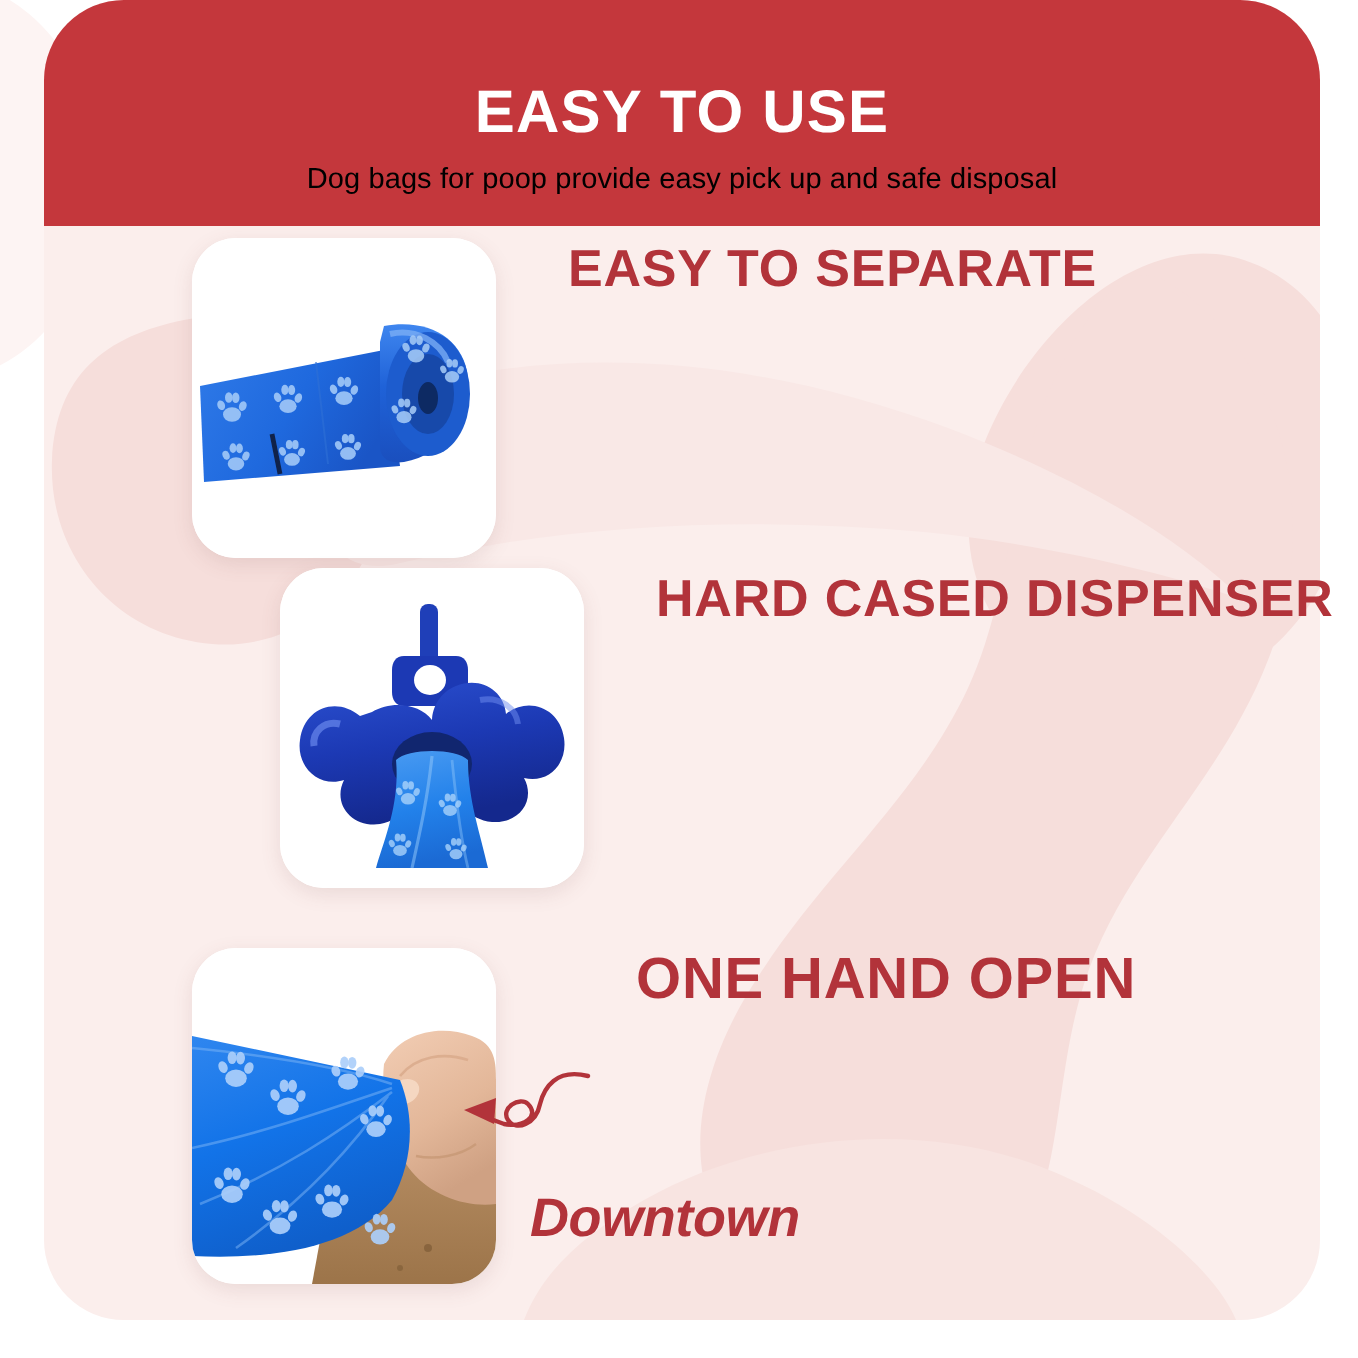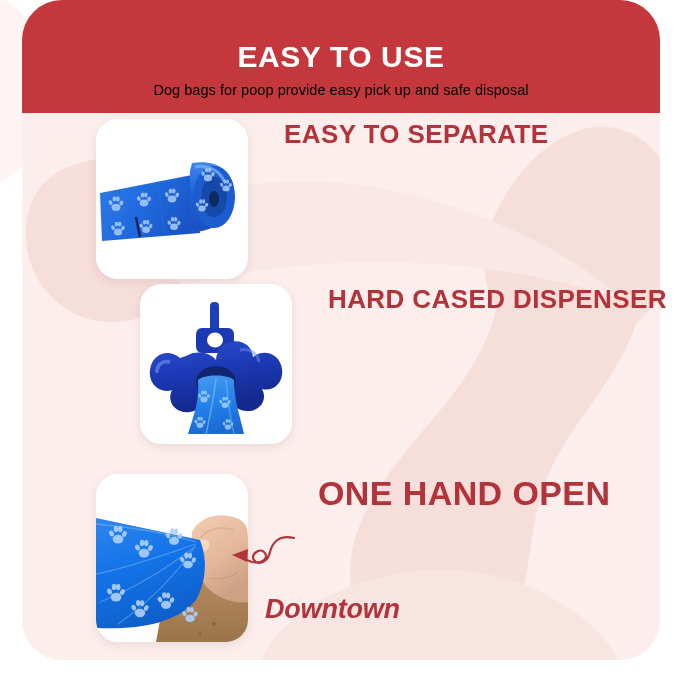--- a/index.html
+++ b/index.html
@@ -87,21 +87,21 @@
   .thumb-3{ height:168px; }
 
   .label{
     margin-left:36px;
     color:#b2333a;
     font-size:26px;
     font-weight:bold;
     letter-spacing:0.4px;
     white-space:nowrap;
   }
-  .label-3{ margin-left:70px; font-size:34px;}
+  .label-3{ margin-left:70px; font-size:29px;}
 
   
   .arrow-anno{
     position:absolute;
     left:228px; top:528px;
     width:70px; height:44px;
   }
 
   
   .logo{

